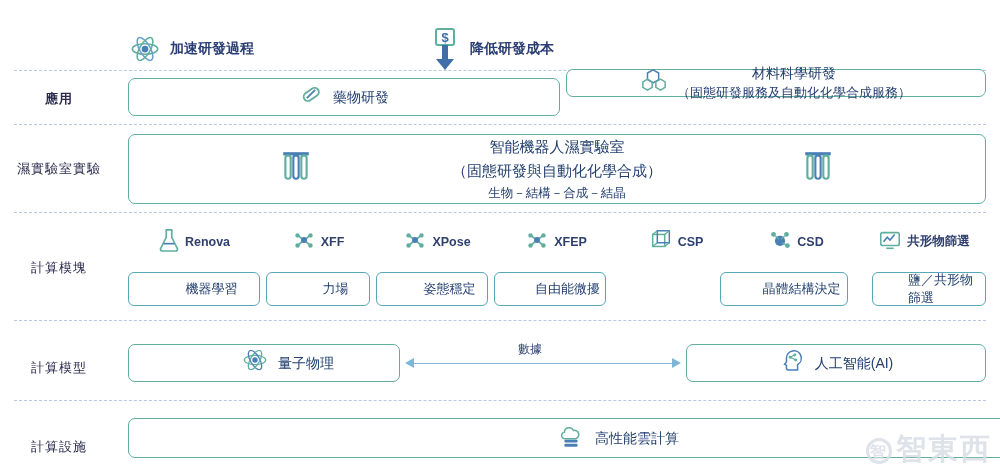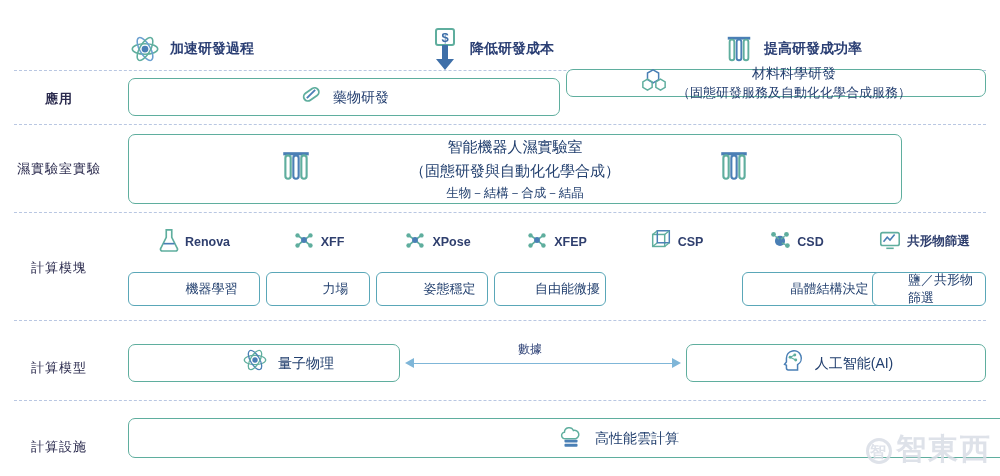--- a/index.html
+++ b/index.html
@@ -142,31 +142,20 @@
       <svg width="30" height="44" viewBox="0 0 30 44">
         <rect x="6" y="2" width="18" height="16" rx="2" fill="none" stroke="#5fae9e" stroke-width="2"></rect>
         <text x="15" y="15" font-size="13" text-anchor="middle" fill="#3e6fa8" font-family="Liberation Sans, sans-serif">$</text>
         <path d="M15 18 L15 34" stroke="#3e6fa8" stroke-width="6" fill="none"></path>
         <path d="M6 32 L15 43 L24 32 Z" fill="#3e6fa8"></path>
       </svg>
     </span>
     <span>降低研發成本</span>
   </div>
 
-  <div class="benefit" style="left:722px; top:28px;">
-    <span class="ico">
-      <svg width="30" height="32" viewBox="0 0 32 34">
-        <rect x="4" y="4" width="24" height="3" fill="#4a7fb5"></rect>
-        <rect x="6" y="7" width="5" height="22" rx="2.5" fill="none" stroke="#5fae9e" stroke-width="2"></rect>
-        <rect x="13.5" y="7" width="5" height="22" rx="2.5" fill="none" stroke="#4a7fb5" stroke-width="2"></rect>
-        <rect x="21" y="7" width="5" height="22" rx="2.5" fill="none" stroke="#5fae9e" stroke-width="2"></rect>
-      </svg>
-    </span>
-    <span>提高研發成功率</span>
-  </div>
 
   <div class="sep" style="top:70px;"></div>
   <div class="sep" style="top:124px;"></div>
   <div class="sep" style="top:212px;"></div>
   <div class="sep" style="top:320px;"></div>
   <div class="sep" style="top:400px;"></div>
 
   <div class="row-label" style="top:90px;font-weight:bold;">應用</div>
   <div class="row-label" style="top:160px;">濕實驗室實驗</div>
   <div class="row-label" style="top:259px;">計算模塊</div>
@@ -194,21 +183,21 @@
           <polygon points="21,13 26,16 26,22 21,25 16,22 16,16" fill="none" stroke="#5fae9e" stroke-width="1.6"></polygon>
         </svg>
       </span>
       <span class="app-text">
         <span>材料科學研發</span>
         <span class="sub">（固態研發服務及自動化化學合成服務）</span>
       </span>
     </div>
   </div>
 
-  <div class="box green" style="left:128px; top:134px; width:774px; height:70px;">
+  <div class="box green" style="left:128px; top:134px; width:858px; height:70px;">
     <span style="position:absolute; left:150px;">
       <svg width="34" height="38" viewBox="0 0 32 34">
         <rect x="4" y="4" width="24" height="3" fill="#4a7fb5"></rect>
         <rect x="6" y="7" width="5" height="22" rx="2.5" fill="none" stroke="#5fae9e" stroke-width="2"></rect>
         <rect x="13.5" y="7" width="5" height="22" rx="2.5" fill="none" stroke="#4a7fb5" stroke-width="2"></rect>
         <rect x="21" y="7" width="5" height="22" rx="2.5" fill="none" stroke="#5fae9e" stroke-width="2"></rect>
       </svg>
     </span>
     <div class="wet-center">
       <div class="l1">智能機器人濕實驗室</div>
@@ -337,21 +326,21 @@
         </svg>
       </span>
       <span>共形物篩選</span>
     </span>
   </div>
 
   <div class="mod-box" style="left:128px; top:272px; width:132px;">機器學習</div>
   <div class="mod-box" style="left:266px; top:272px; width:104px;">力場</div>
   <div class="mod-box" style="left:376px; top:272px; width:112px;">姿態穩定</div>
   <div class="mod-box" style="left:494px; top:272px; width:112px;">自由能微擾</div>
-  <div class="mod-box" style="left:742px; top:272px; width:140px;">晶體結構決定</div>
+  <div class="mod-box" style="left:720px; top:272px; width:128px;">晶體結構決定</div>
   <div class="mod-box" style="left:872px; top:272px; width:114px;">鹽／共形物篩選</div>
 
   <div class="box green" style="left:128px; top:344px; width:272px; height:38px;padding-left:48px;">
     <div class="box-inner">
       <span>
         <svg width="26" height="26" viewBox="0 0 34 34">
           <ellipse cx="17" cy="17" rx="14" ry="6" fill="none" stroke="#5fae9e" stroke-width="1.7"></ellipse>
           <ellipse cx="17" cy="17" rx="14" ry="6" fill="none" stroke="#4a7fb5" stroke-width="1.7" transform="rotate(60 17 17)"></ellipse>
           <ellipse cx="17" cy="17" rx="14" ry="6" fill="none" stroke="#5fae9e" stroke-width="1.7" transform="rotate(120 17 17)"></ellipse>
           <circle cx="17" cy="17" r="3.5" fill="#4a7fb5"></circle>

